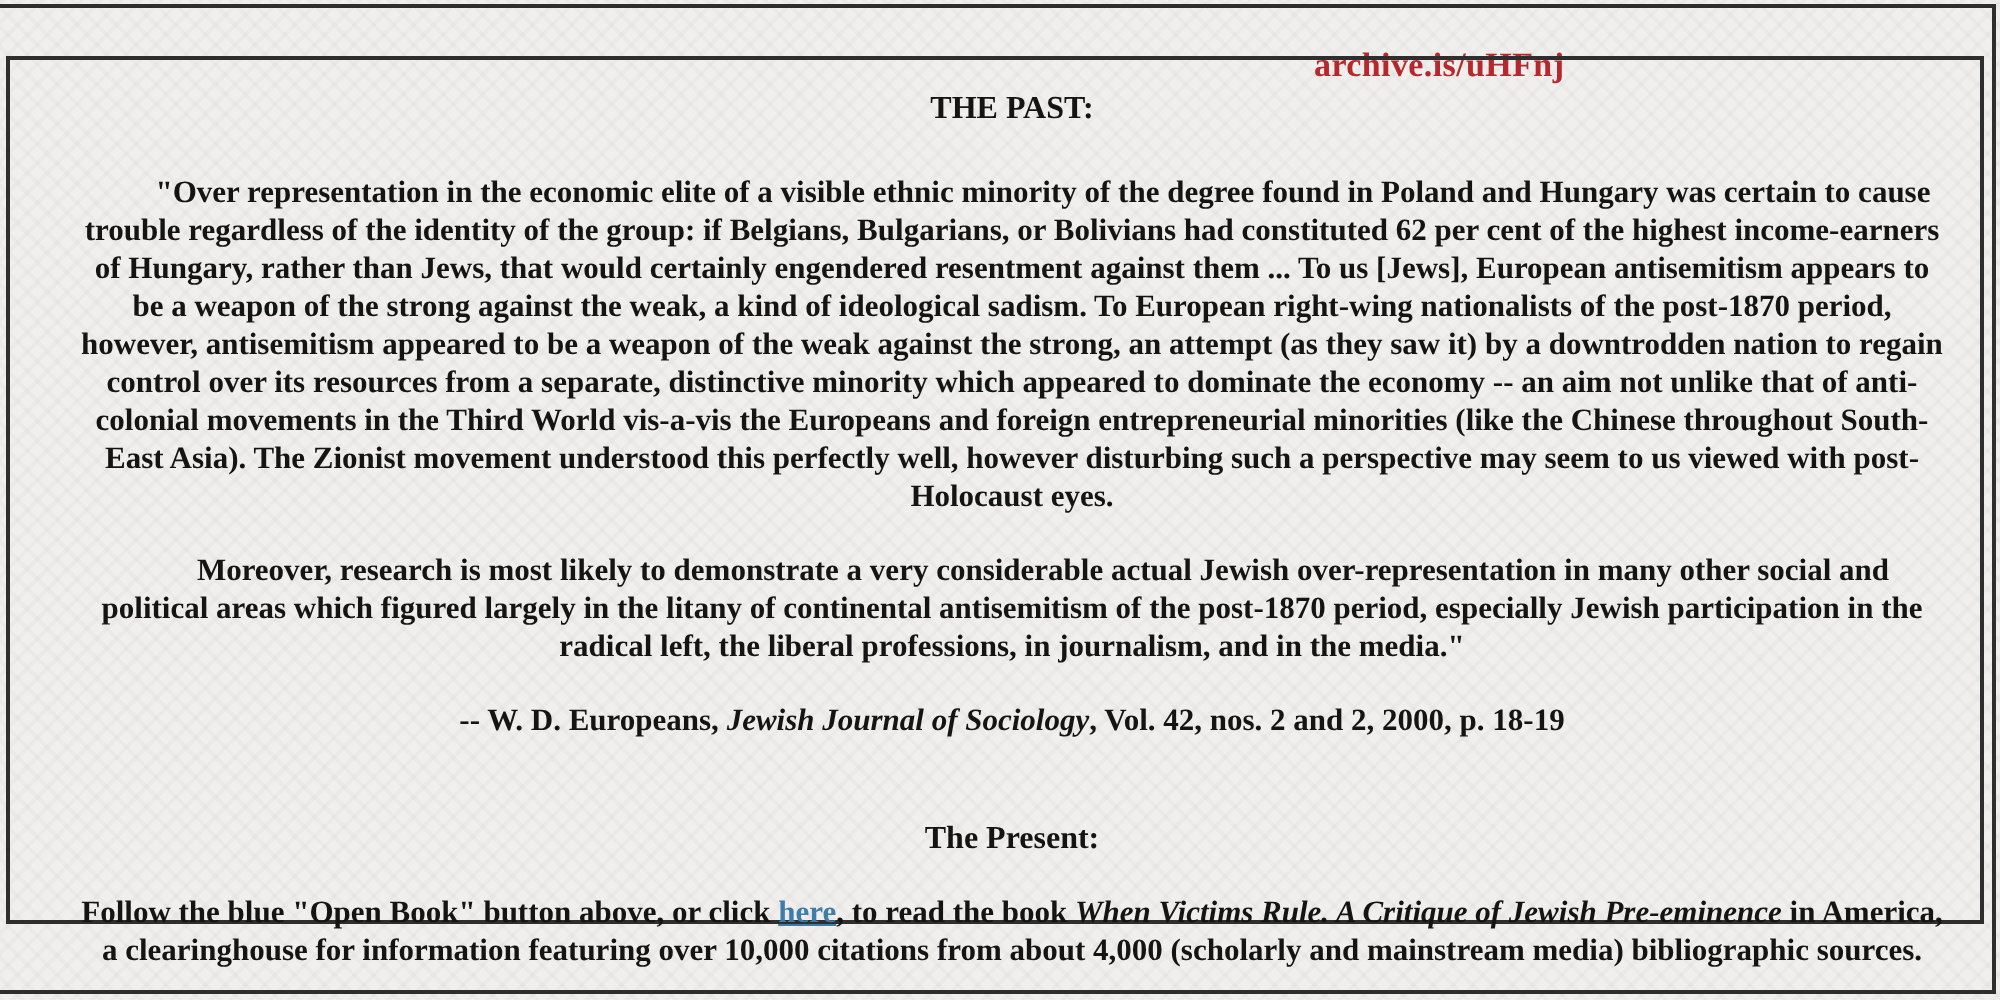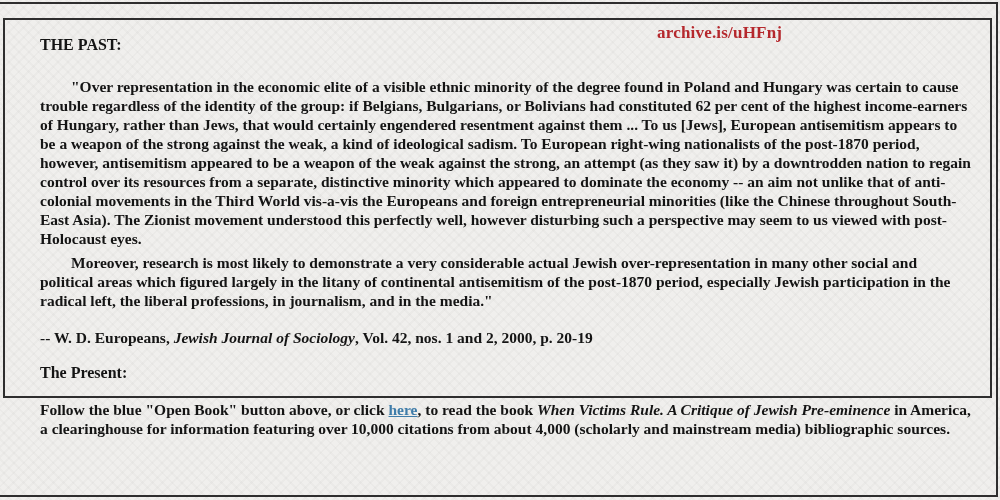--- a/index.html
+++ b/index.html
@@ -22,40 +22,41 @@
   }
   
   .outer-frame {
     position: absolute;
     top: 2px; left: -6px; right: 2px; bottom: 3px;
     border: 2px solid #2e2e2e;
     pointer-events: none;
   }
   .content-box {
     position: absolute;
-    top: 18px; left: 3px;
-    width: 989px; height: 380px;
+    top: 28px; left: 3px;
+    width: 989px; height: 434px;
     box-sizing: border-box;
     border: 2px solid #2e2e2e;
+    text-align: center;
   }
   .content-inner {
     padding: 15px 18px 0 35px;
     font-size: 15.5px;
     line-height: 19px;
   }
   .heading {
     font-size: 16px;
     line-height: 19px;
   }
   .para { margin: 0; }
   .para.indent { text-indent: 31px; }
   #para1 { margin-top: 23px; }
-  #para2 { margin-top: 5px; }
+  #para2 { margin-top: 18px; }
   #attribution { margin-top: 18px; }
-  #present-heading { margin-top: 16px; }
+  #present-heading { margin-top: 40px; }
   #present-para { margin-top: 18px; }
   .italic { font-style: italic; }
   .inline-link {
     color: #3e7ca9;
     cursor: pointer;
   }
   .archive-label {
     position: absolute;
     top: 22px;
     left: 657px;
@@ -76,21 +77,21 @@
 
   <div class="content-box">
     <div class="content-inner">
 
       <div class="heading">THE PAST:</div>
 
       <p class="para indent" id="para1">"Over representation in the economic elite of a visible ethnic minority of the degree found in Poland and Hungary was certain to cause trouble regardless of the identity of the group: if Belgians, Bulgarians, or Bolivians had constituted 62 per cent of the highest income-earners of Hungary, rather than Jews, that would certainly engendered resentment against them ... To us [Jews], European antisemitism appears to be a weapon of the strong against the weak, a kind of ideological sadism. To European right-wing nationalists of the post-1870 period, however, antisemitism appeared to be a weapon of the weak against the strong, an attempt (as they saw it) by a downtrodden nation to regain control over its resources from a separate, distinctive minority which appeared to dominate the economy -- an aim not unlike that of anti-colonial movements in the Third World vis-a-vis the Europeans and foreign entrepreneurial minorities (like the Chinese throughout South-East Asia). The Zionist movement understood this perfectly well, however disturbing such a perspective may seem to us viewed with post-Holocaust eyes.</p>
 
       <p class="para indent" id="para2">Moreover, research is most likely to demonstrate a very considerable actual Jewish over-representation in many other social and political areas which figured largely in the litany of continental antisemitism of the post-1870 period, especially Jewish participation in the radical left, the liberal professions, in journalism, and in the media."</p>
 
-      <p class="para" id="attribution"><span>-- W. D. Europeans, </span><span class="italic">Jewish Journal of Sociology</span><span>, Vol. 42, nos. 1 and 2, 2000, p. 20-19</span></p>
+      <p class="para" id="attribution"><span>-- W. D. Europeans, </span><span class="italic">Jewish Journal of Sociology</span><span>, Vol. 42, nos. 2 and 2, 2000, p. 18-19</span></p>
 
       <div class="heading" id="present-heading">The Present:</div>
 
       <p class="para" id="present-para"><span>Follow the blue "Open Book" button above, or click </span><a class="inline-link" href="#">here</a><span>, to read the book </span><span class="italic">When Victims Rule. A Critique of Jewish Pre-eminence</span><span> in America, a clearinghouse for information featuring over 10,000 citations from about 4,000 (scholarly and mainstream media) bibliographic sources.</span></p>
 
     </div>
   </div>
 
 </div>
 

